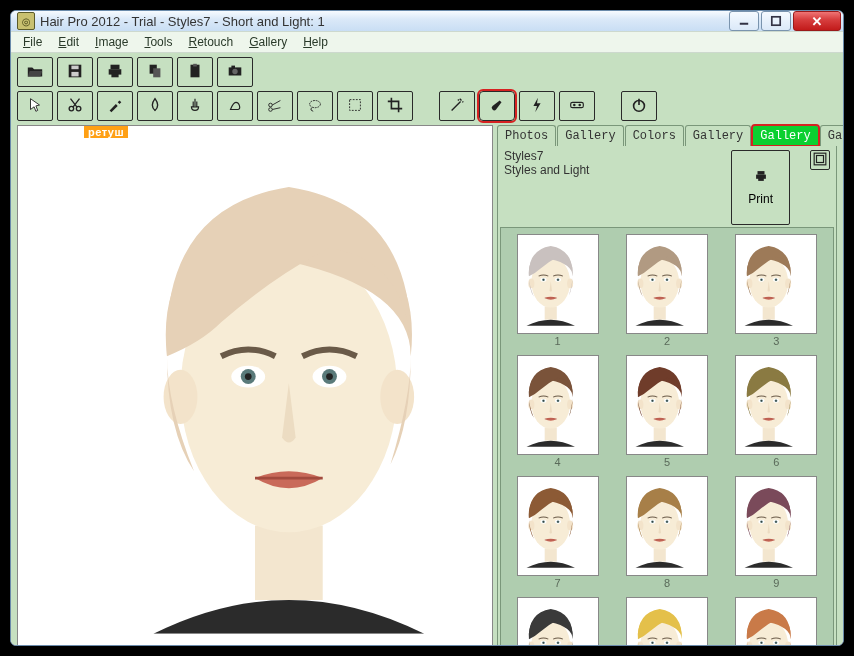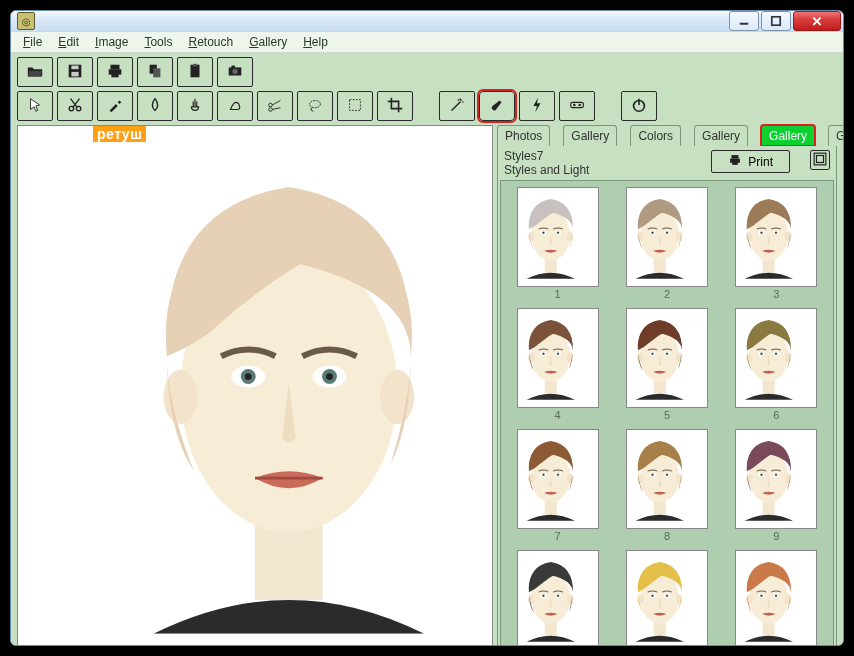--- a/index.html
+++ b/index.html
@@ -111,33 +111,33 @@
   }
   .canvas-panel {
     flex: 1;
     background: #fff;
     border: 1px solid #888;
     position: relative;
     overflow: hidden;
     display:flex; align-items:flex-start; justify-content:center;
   }
   .credit {
-    position:absolute; top:0; left:75px;
+    position:absolute; top:0; left:66px;
     background:#ffa015; color:#fff;
-    font-size:14px; font-weight:bold;
+    font-size:11px; font-weight:bold;
     padding:0 4px; letter-spacing:0.5px;
     text-transform: lowercase;
   }
 
   .side-panel {
     width: 340px;
     display:flex; flex-direction:column;
     min-height:0;
   }
-  .tabs { display:flex; gap:13px; }
+  .tabs { display:flex; gap:1px;font-family:Liberation Mono, monospace; }
   .tab {
     padding: 3px 7px;
     background: #c6e0c1;
     border: 1px solid #7a977a;
     border-bottom: none;
     font-size: 12px;
     color:#333;
     cursor:default;
     border-radius: 3px 3px 0 0;
   }
@@ -159,25 +159,26 @@
   .panel-head {
     display:flex; align-items:flex-start;
     gap:16px;
     padding:2px 4px;
   }
   .panel-head .titles { line-height:1.15; color:#333; }
   .print-btn {
     margin-left:auto;
     border:1px solid #2a2a2a;
     background:#c6e0c1;
-    padding: 2px 16px;
+    padding: 18px 16px;
     font-size:12px;
     cursor:default;
     display:inline-flex; align-items:center; gap:6px;
     border-radius:2px;
+    flex-direction:column;
   }
   .panel-head .small-btn {
     width:20px; height:20px;
     border:1px solid #2a2a2a;
     background:#c6e0c1;
     display:flex; align-items:center; justify-content:center;
     border-radius:2px;
     margin-left:4px;
   }
 
@@ -254,20 +255,21 @@
     <path d="M50 104 Q60 100 70 104 Q60 110 50 104 Z" fill="#c96a5a"></path>
     <line x1="50" y1="104" x2="70" y2="104" stroke="#a24a3e" stroke-width="0.8"></line>
   </symbol>
 </svg>
 
 <div class="frame">
   <div class="window">
 
     <div class="titlebar">
       <div class="app-icon">◎</div>
+      <div class="title">Hair Pro 2012 - Trial - Styles7 - Short and Light: 1</div>
       <div class="spacer"></div>
       <div class="win-btns">
         <div class="win-btn">
           <svg class="icon-svg-sm" viewBox="0 0 10 10">
               <line x1="2" y1="7" x2="8" y2="7" stroke="#334" stroke-width="1.5"></line>
             </svg>
         </div>
         <div class="win-btn">
           <svg class="icon-svg-sm" viewBox="0 0 10 10">
               <rect x="2" y="2" width="6" height="6" fill="none" stroke="#334" stroke-width="1.2"></rect>

